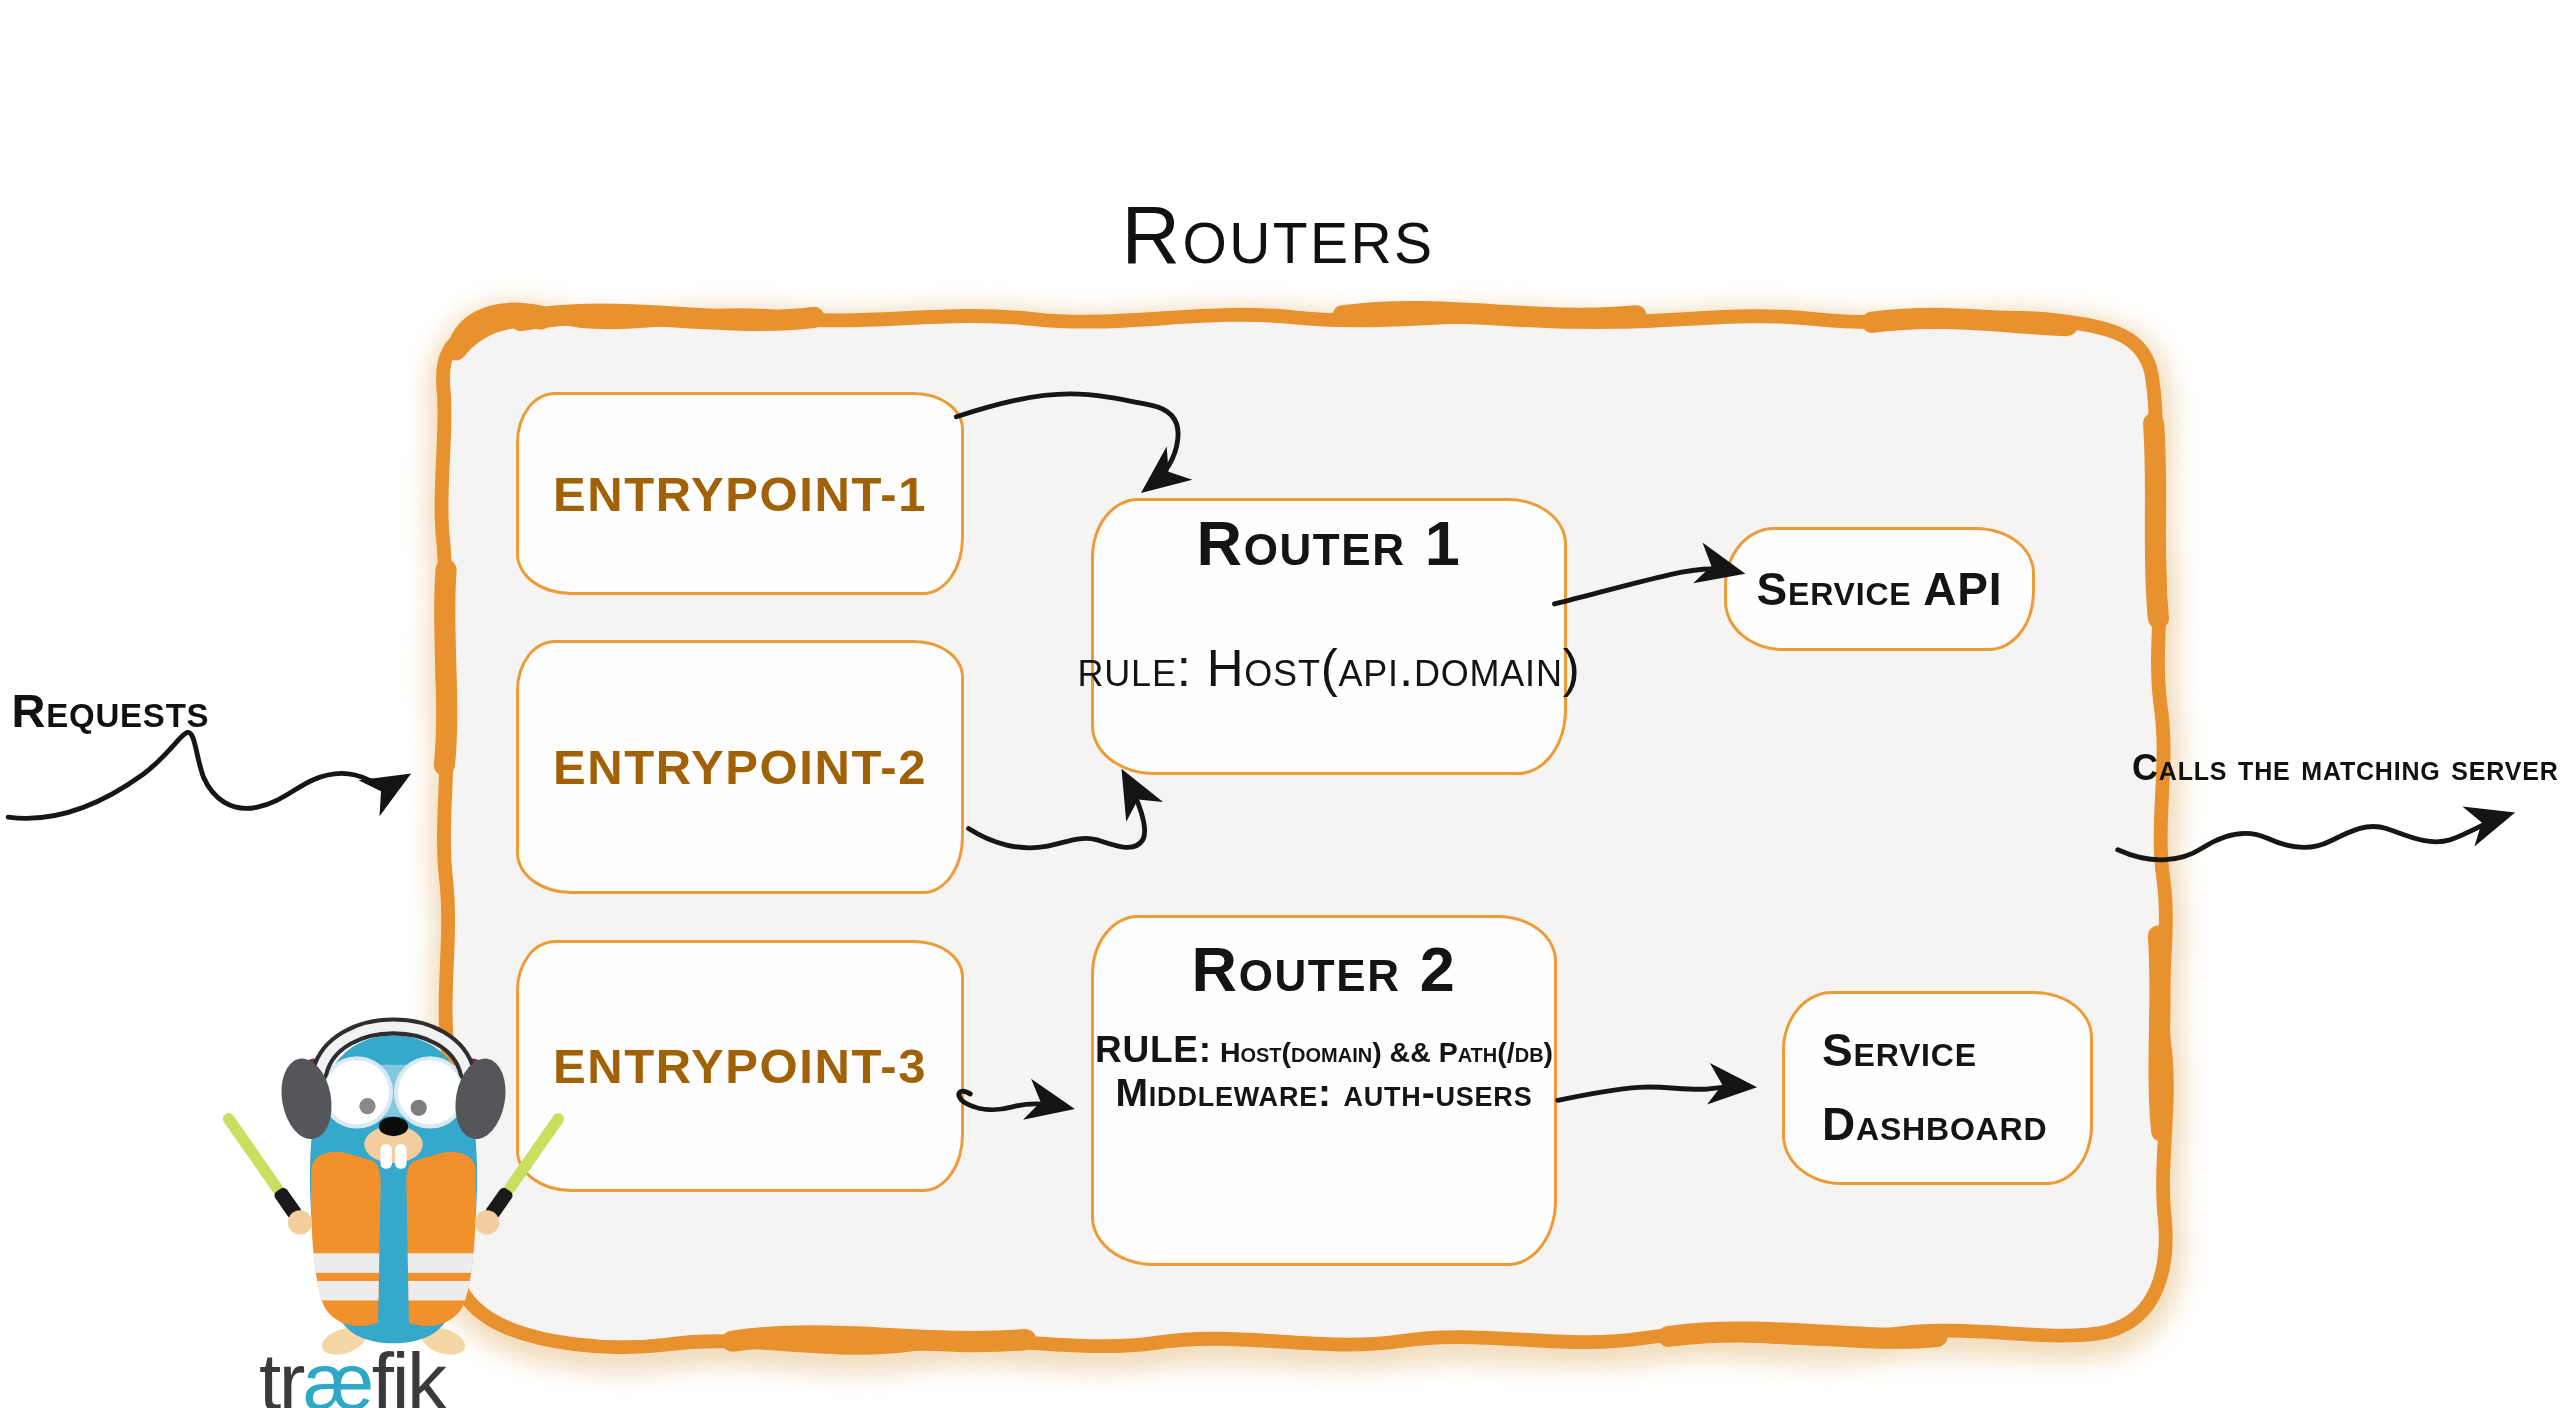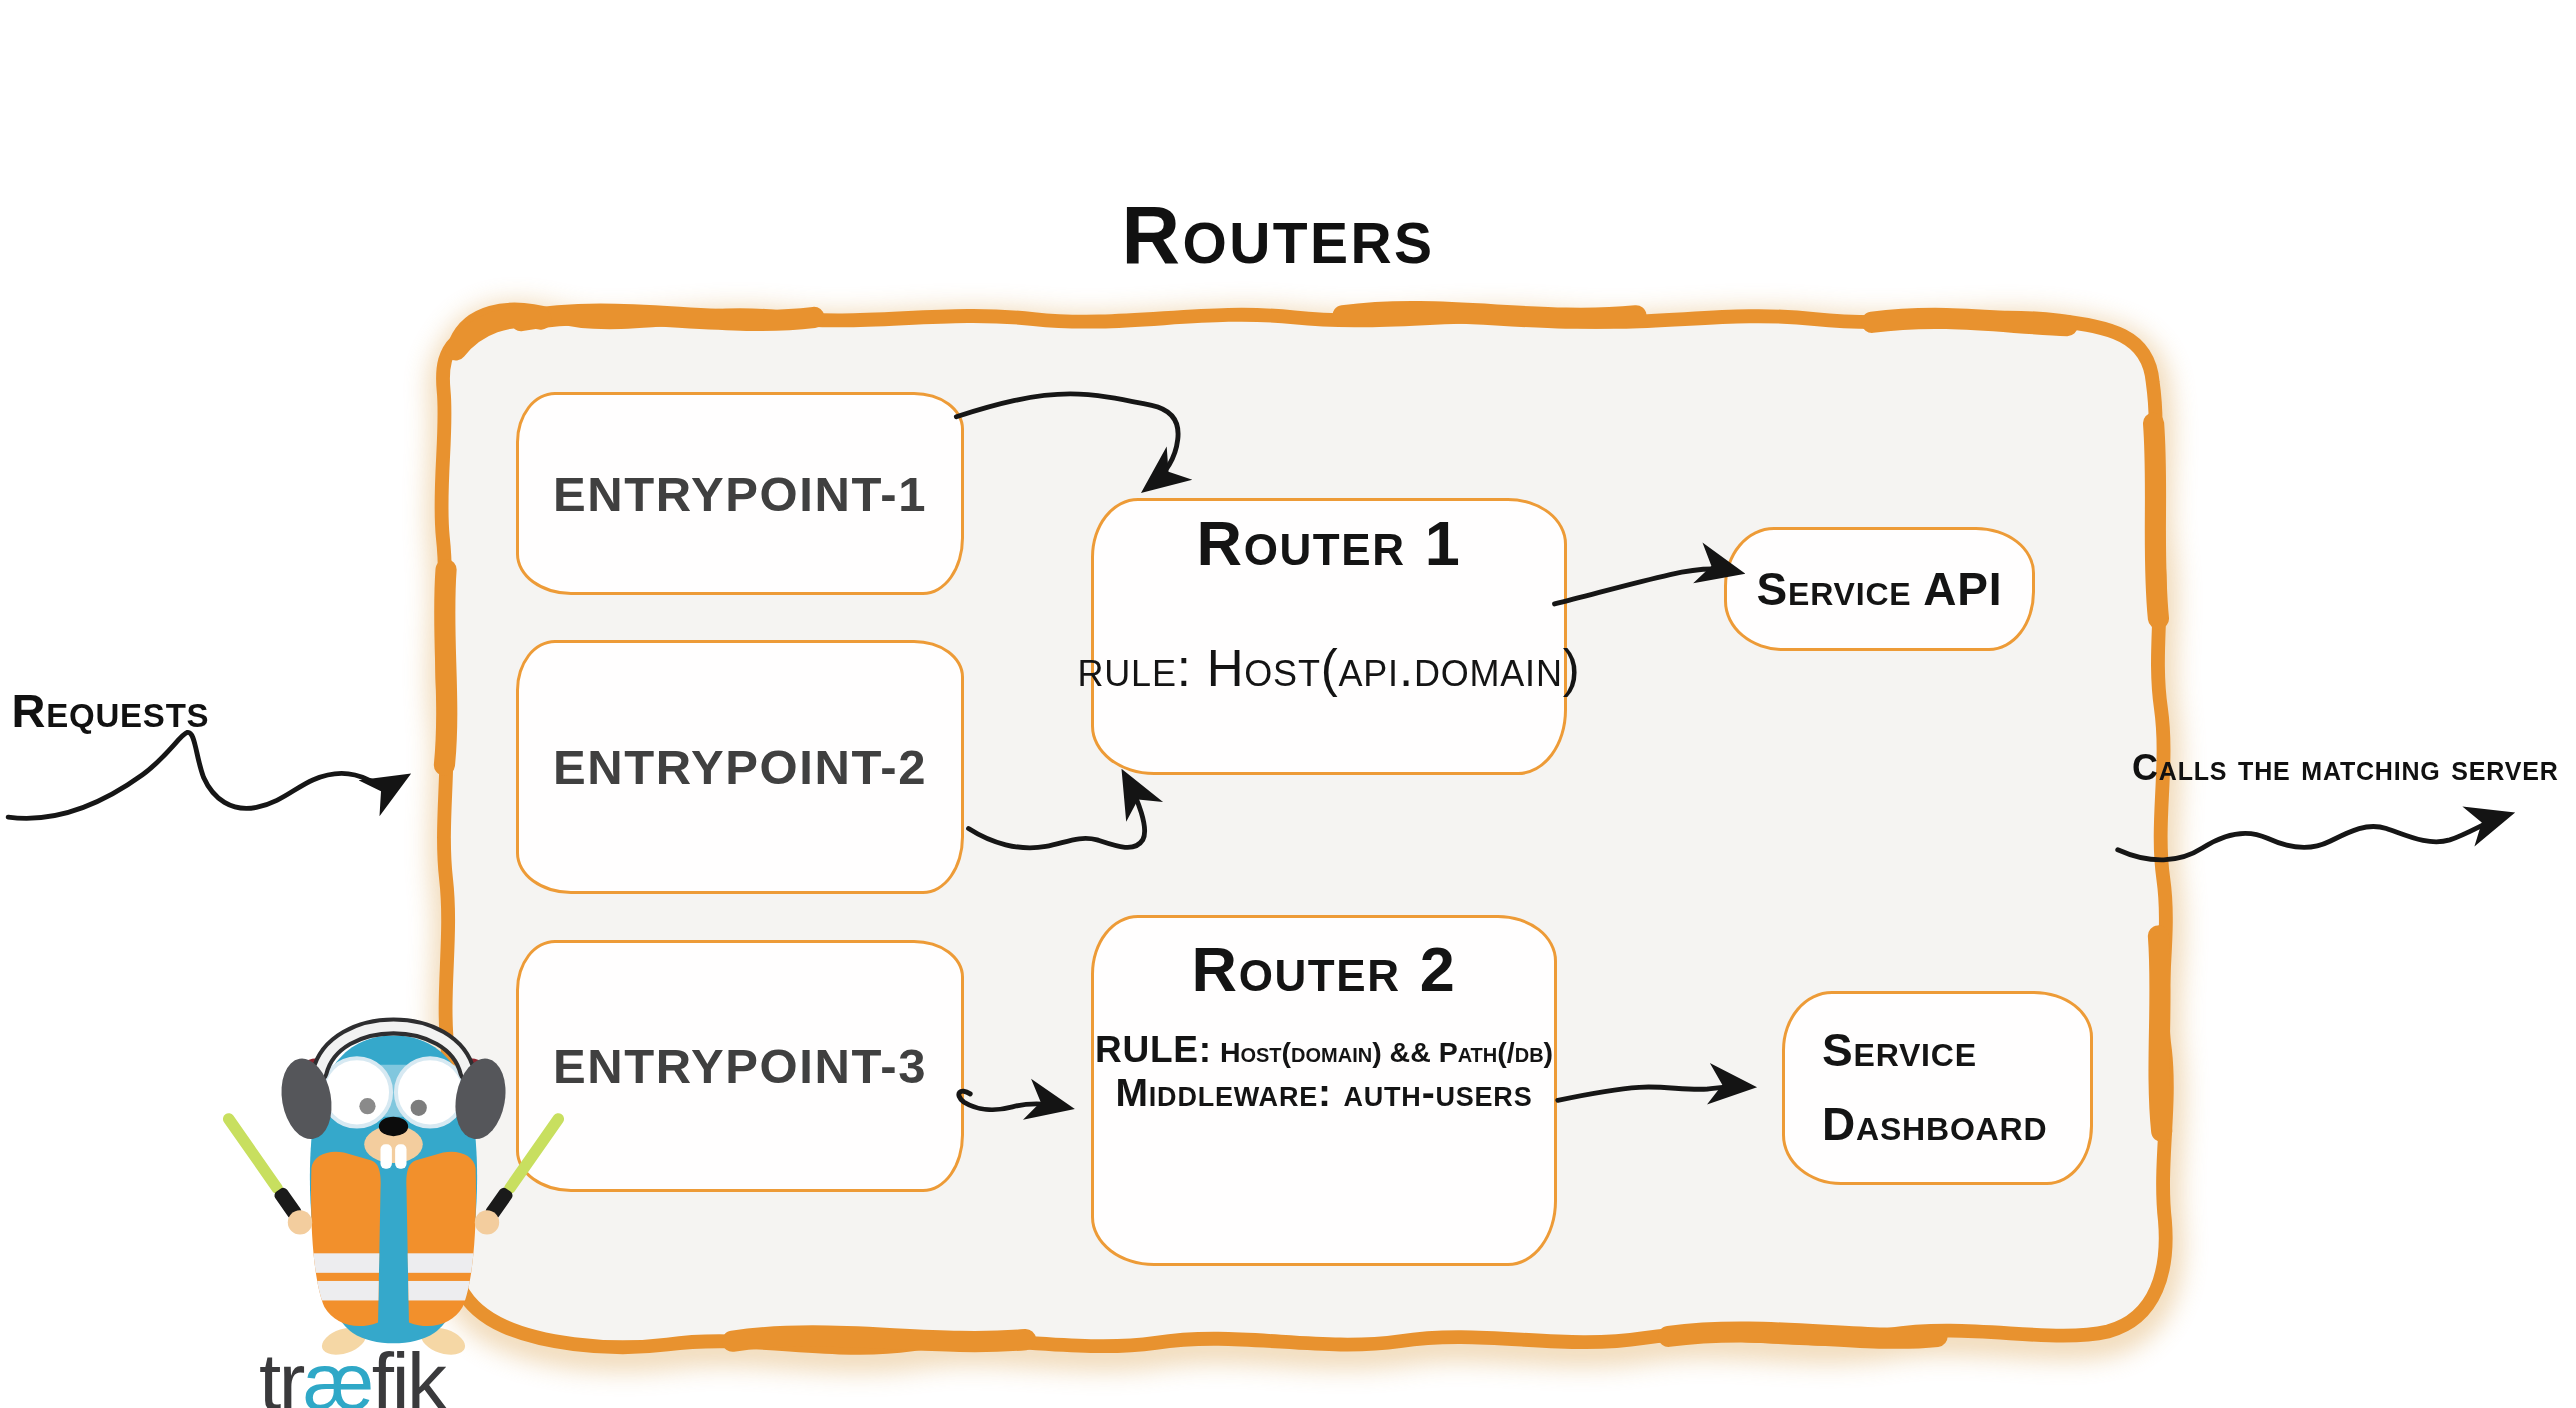--- a/index.html
+++ b/index.html
@@ -14,40 +14,40 @@
   
   #bg-art   { position:absolute; left:0; top:0; z-index:0; }
   .node     { z-index:2; }
   #fg-art   { position:absolute; left:0; top:0; z-index:4; pointer-events:none; }
   #gopher   { position:absolute; left:259px; top:985px; z-index:5; overflow:visible; }
   .label-layer { z-index:3; }
 
   
   .diagram-title {
     left:1046px; top:189px; width:464px; text-align:center;
-    font-size:81px; letter-spacing:2.4px; font-weight:bold; color:#111;
+    font-size:81px; letter-spacing:2.4px; font-weight:normal; color:#111;
   }
 
   
   .sketch-box {
     position:absolute; background:#fffefe;
     border:3.3px solid #ED9B37;
     box-sizing:border-box;
     display:flex; flex-direction:column; align-items:center; justify-content:center;
   }
   .ep-box { border-radius:39px 50px 41px 55px / 50px 37px 57px 41px; }
   .router-box { border-radius:47px 59px 49px 63px / 59px 46px 65px 49px; }
   .service-box { border-radius:50px 59px 46px 59px / 59px 46px 59px 50px; }
 
   #ep1 { left:516px; top:392px;  width:448px; height:203px; }
   #ep2 { left:516px; top:640px;  width:448px; height:254px; }
   #ep3 { left:516px; top:940px; width:448px; height:252px; }
   .ep-label {
     font-size:49px; letter-spacing:1.6px; text-transform:uppercase;
-    font-weight:bold; color:#404040; white-space:nowrap;
+    font-weight:bold; color:#a16207; white-space:nowrap;
   }
 
   #router1 { left:1091px; top:498px;  width:476px; height:277px; justify-content:flex-start; padding-top:6px; }
   #router2 { left:1091px; top:915px; width:466px; height:351px; justify-content:flex-start; padding-top:14.7px; }
   .router-title { font-size:63px; font-weight:bold; letter-spacing:1.6px; white-space:nowrap; }
   #router1 .rule-line { margin-top:60px; font-size:51px; font-weight:normal; letter-spacing:0.8px; white-space:nowrap; }
   #router2 .rule-line { margin-top:24px; font-size:28.5px; font-weight:bold; white-space:nowrap; }
   #router2 .rule-prefix { font-size:37px; letter-spacing:0.8px; }
   #router2 .mw-line { font-size:39px; font-weight:bold; letter-spacing:0.8px; white-space:nowrap; }
 

